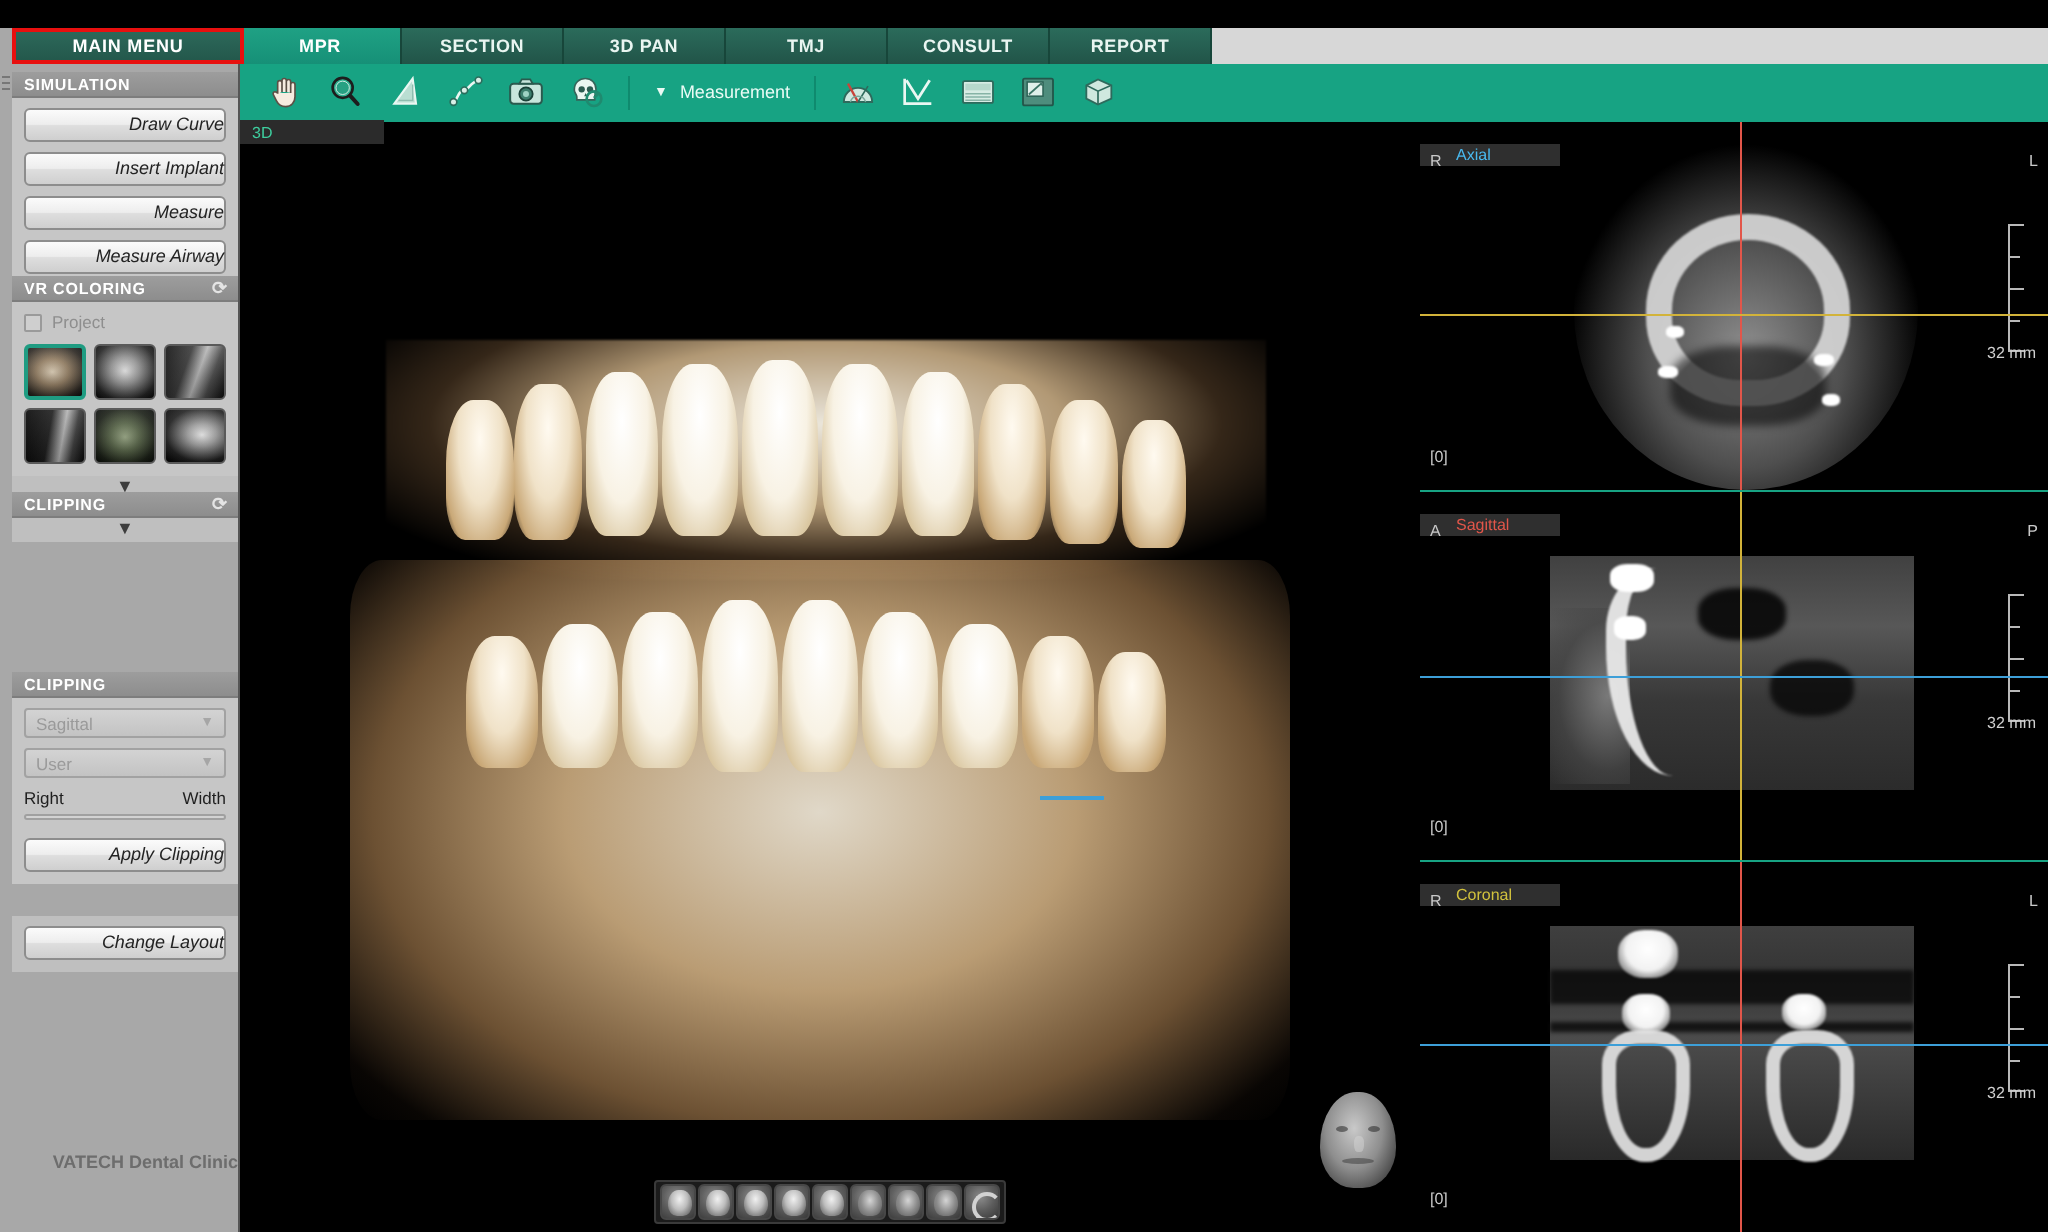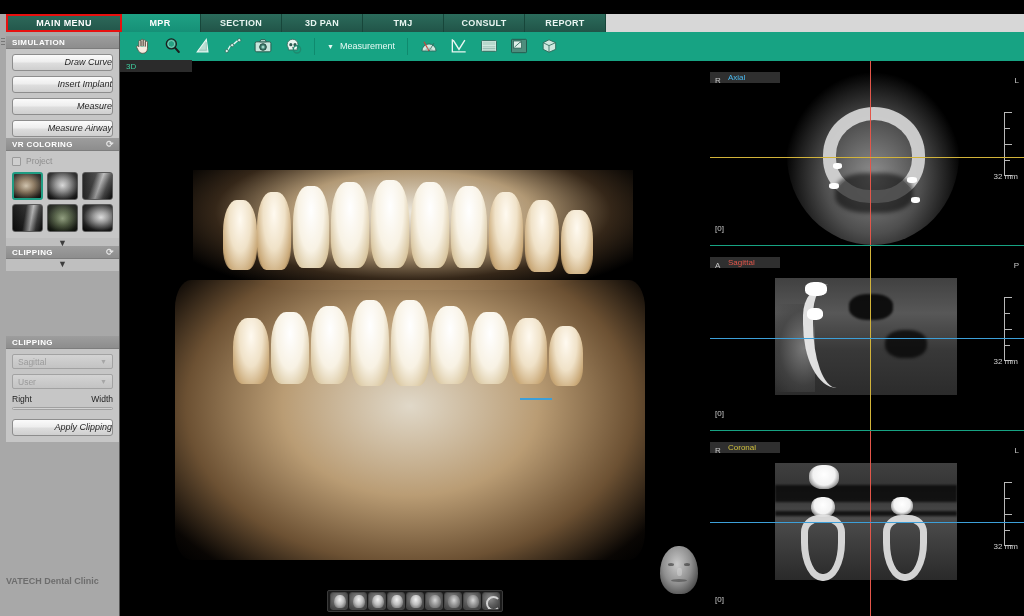--- a/index.html
+++ b/index.html
@@ -142,21 +142,21 @@
     display: flex; align-items: center; padding: 0 5px;
     position: relative; cursor: pointer;
   }
   .sel-box .arw { position: absolute; right: 5px; font-size: 7px; color: #a6a6a6; }
 
   .rl-row { display: flex; justify-content: space-between; font-size: 8.5px; color: #1f1f1f; margin-bottom: 3px; }
   .rl-track { height: 3px; background: #d2d2d2; border: 1px solid #a0a0a0; border-radius: 2px; margin-bottom: 9px; }
 
   .clinic {
     position: absolute; left: 6px; width: 113px;
-    font-size: 9px; font-weight: bold; color: #6d6d6d; text-align: left;
+    font-size: 9px; font-weight: bold; color: #6d6d6d; text-align: right;
   }
 
   
   .tabbar {
     position: absolute; left: 120px; top: 14px; width: 904px; height: 18px;
     background: #737373; display: flex;
   }
   .tab {
     width: 81px; height: 18px;
     background: linear-gradient(to bottom,#2b6b5b,#215448);
@@ -404,20 +404,25 @@
         </div>
         <div class="rl-row">
           <span>Right</span>
           <span>Width</span>
         </div>
         <div class="rl-track"></div>
         <button class="btn">Apply Clipping</button>
       </div>
     </div>
 
+    <div class="panel" style="top:444px;">
+      <div class="panel-bd" style="background:#bfbfbf;">
+        <button class="btn">Change Layout</button>
+      </div>
+    </div>
 
     <div class="clinic" style="top:562px;">VATECH Dental Clinic</div>
   </div>
 
   <div class="redbox"></div>
 
   <div class="tabbar">
     <div class="tab active">MPR</div>
     <div class="tab">SECTION</div>
     <div class="tab">3D PAN</div>

